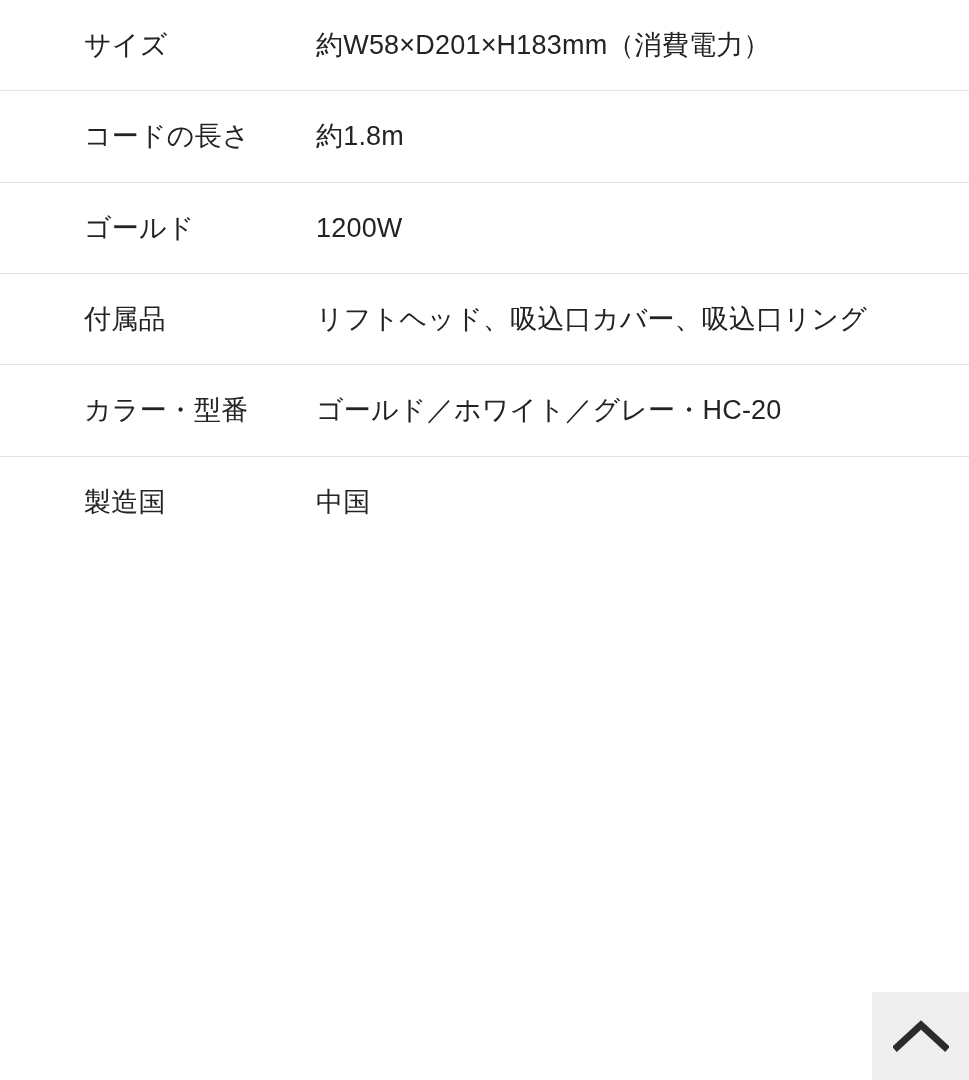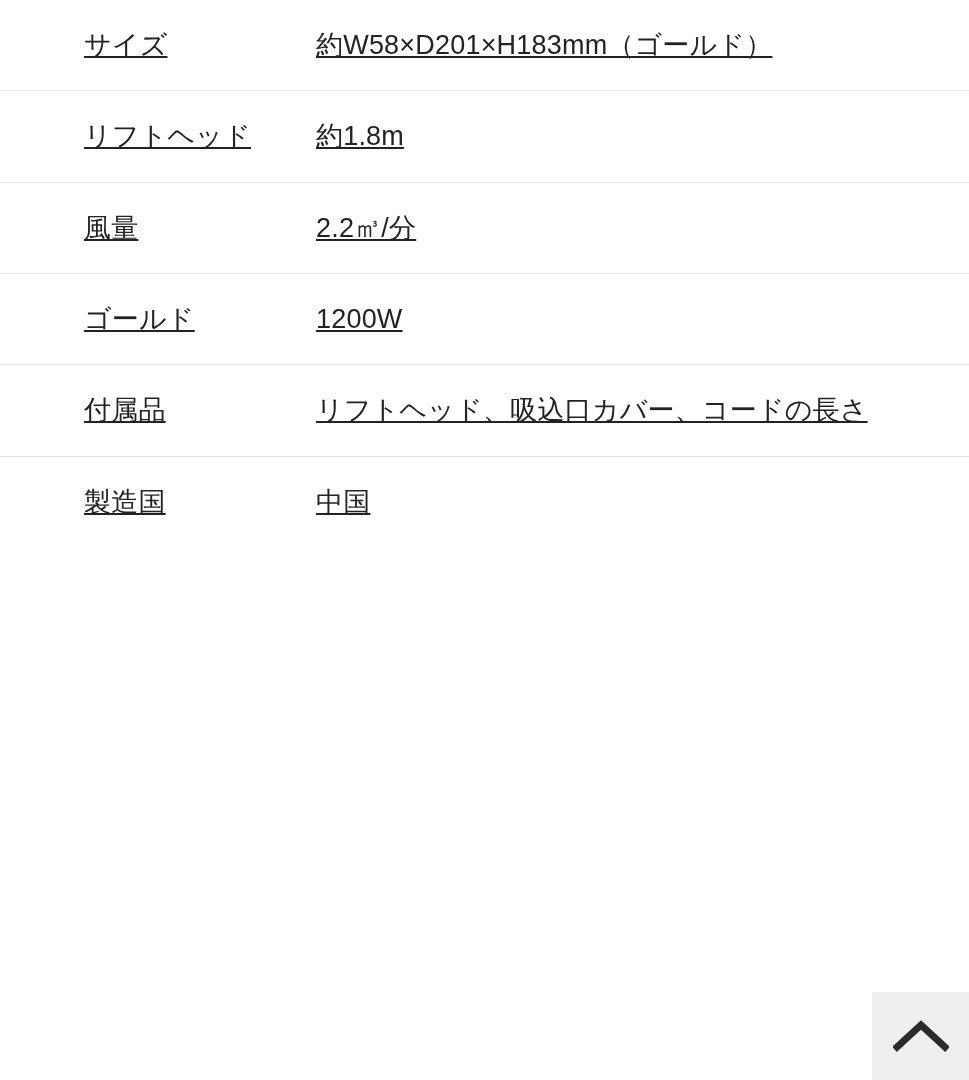--- a/index.html
+++ b/index.html
@@ -13,21 +13,20 @@
     position: relative;
     font-family: "Liberation Sans", "DejaVu Sans", sans-serif;
     color: #222222;
     overflow: hidden;
   }
 
   #spec-table {
     width: 100%;
     border-collapse: collapse;
     table-layout: fixed;
-    text-decoration: underline;
   }
 
   #spec-table tr {
     border-bottom: 1px solid #e2e2e2;
   }
   #spec-table tr:last-child {
     border-bottom: none;
   }
 
   #spec-table th,
@@ -73,37 +72,37 @@
     display: block;
   }
 </style>
 </head>
 <body>
 
 <table id="spec-table">
   <tbody>
     <tr class="row-size">
       <th>サイズ</th>
-      <td>約W58×D201×H183mm（ゴールド）</td>
+      <td>約W58×D201×H183mm（消費電力）</td>
     </tr>
     <tr>
-      <th>リフトヘッド</th>
+      <th>コードの長さ</th>
       <td>約1.8m</td>
-    </tr>
-    <tr>
-      <th>風量</th>
-      <td>2.2㎥/分</td>
     </tr>
     <tr>
       <th>ゴールド</th>
       <td>1200W</td>
     </tr>
     <tr>
       <th>付属品</th>
-      <td>リフトヘッド、吸込口カバー、コードの長さ</td>
+      <td>リフトヘッド、吸込口カバー、吸込口リング</td>
+    </tr>
+    <tr>
+      <th>カラー・型番</th>
+      <td>ゴールド／ホワイト／グレー・HC-20</td>
     </tr>
     <tr class="row-made">
       <th>製造国</th>
       <td>中国</td>
     </tr>
   </tbody>
 </table>
 
 <div id="scroll-top">
   <span>

